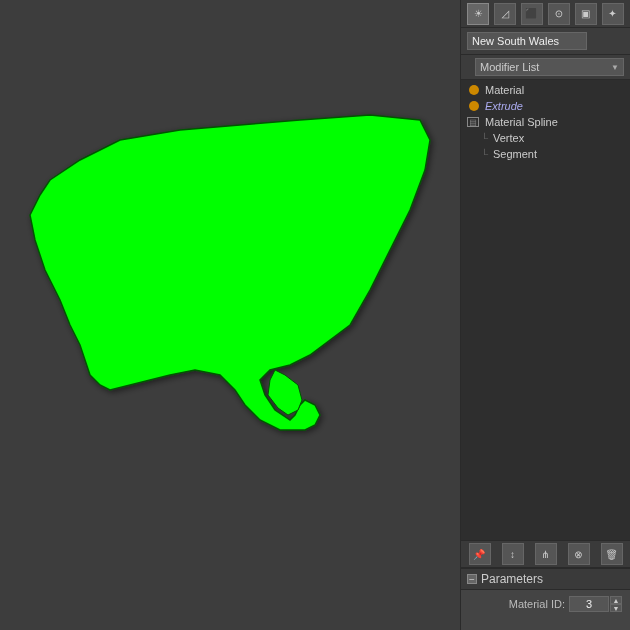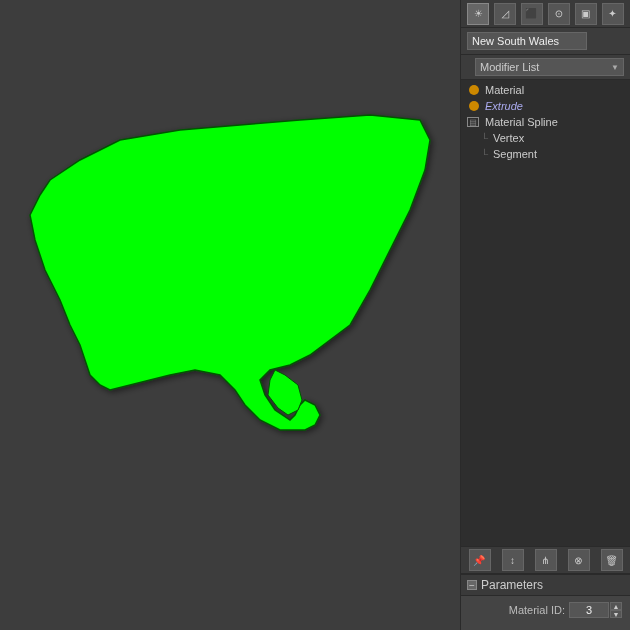--- a/index.html
+++ b/index.html
@@ -199,21 +199,21 @@
       justify-content: center;
       margin-right: 4px;
       border: 1px solid #888;
     }
     .section-content {
       padding: 6px 8px;
     }
     .param-row {
       display: flex;
       align-items: center;
-      margin-bottom: 6px;
+      margin-bottom: 12px;
       font-size: 11px;
     }
     .param-label {
       color: #bbb;
       flex: 1;
       text-align: right;
       margin-right: 4px;
     }
     .param-input {
       background: #555;

